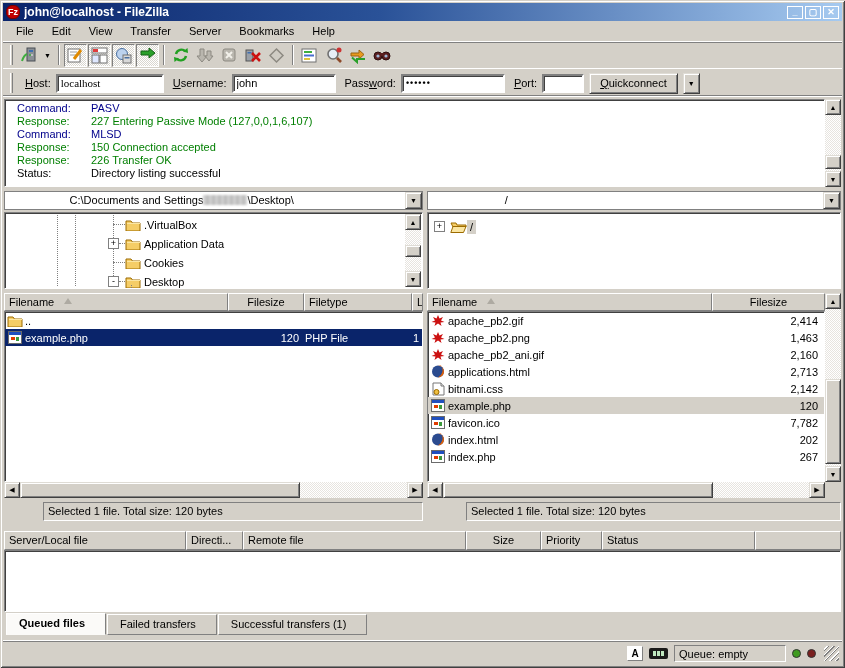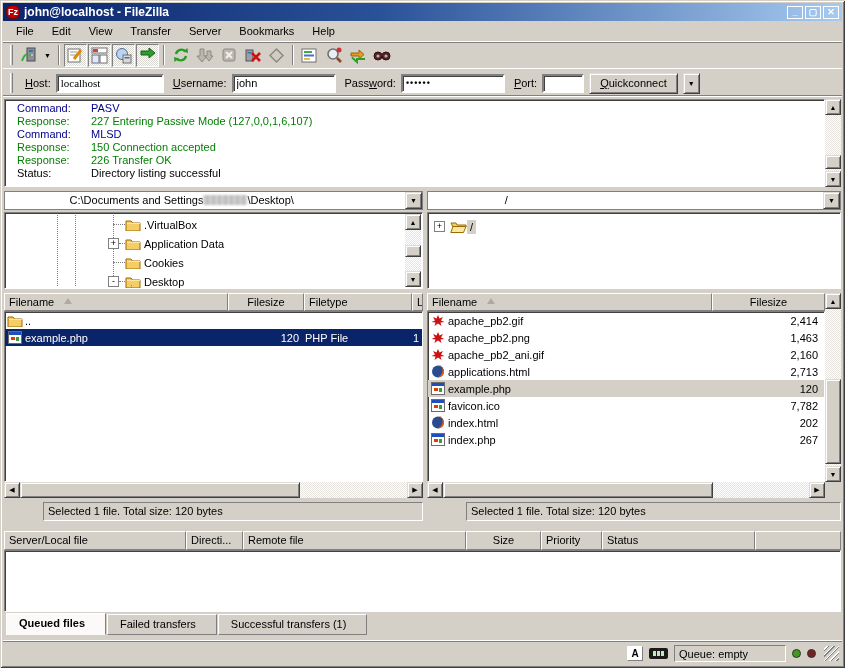--- a/index.html
+++ b/index.html
@@ -478,20 +478,31 @@
       <div class="frow">
         <span class="icon">
             <svg width="14" height="13">
               <circle cx="7" cy="6.5" r="6" fill="#2b4b8f"></circle>
               <path d="M7 0.5 a6 6 0 0 1 0 12 a8 8 0 0 0 3-12 z" fill="#e66000"></path>
             </svg>
           </span>
         <span class="fcell" style="width:263px;">applications.html</span>
         <span class="fcell num" style="flex:1;">2,713</span>
       </div>
+      <div class="frow">
+        <span class="icon">
+            <svg width="13" height="14">
+              <path d="M1 1 h8 l3 3 v9 H1 z" fill="#fff" stroke="#777"></path>
+              <path d="M9 1 v3 h3" fill="#e8e8e8" stroke="#777"></path>
+              <circle cx="4.5" cy="10" r="2.5" fill="#f0c040" stroke="#9c6b00"></circle>
+            </svg>
+          </span>
+        <span class="fcell" style="width:263px;">bitnami.css</span>
+        <span class="fcell num" style="flex:1;">2,142</span>
+      </div>
       <div class="frow sel-inactive">
         <span class="icon">
             <svg width="14" height="13">
               <rect x="0.5" y="0.5" width="13" height="12" fill="#fff" stroke="#6b6b6b"></rect>
               <rect x="1" y="1" width="12" height="3" fill="#1f4fbf"></rect>
               <rect x="3" y="6" width="4" height="3" fill="#e03c00"></rect>
               <rect x="8" y="6" width="3" height="4" fill="#3c9a3c"></rect>
             </svg>
           </span>
         <span class="fcell" style="width:263px;">example.php</span>

